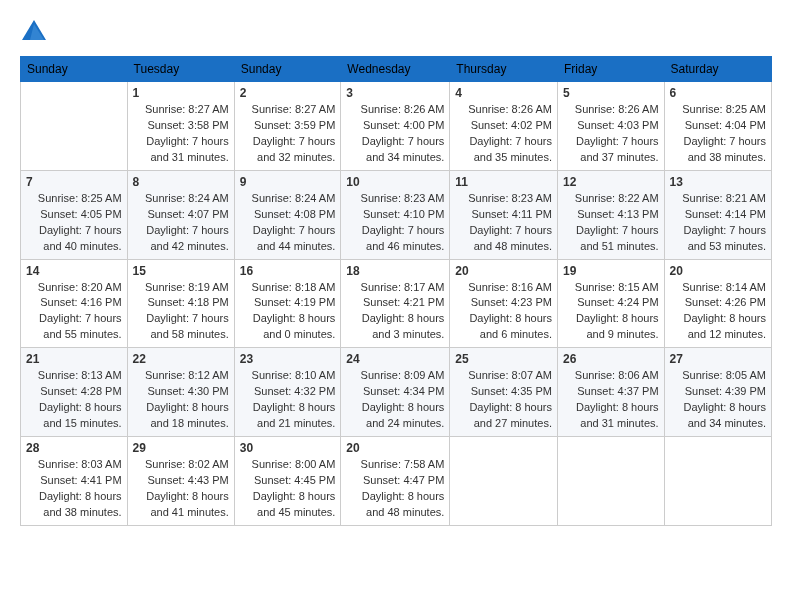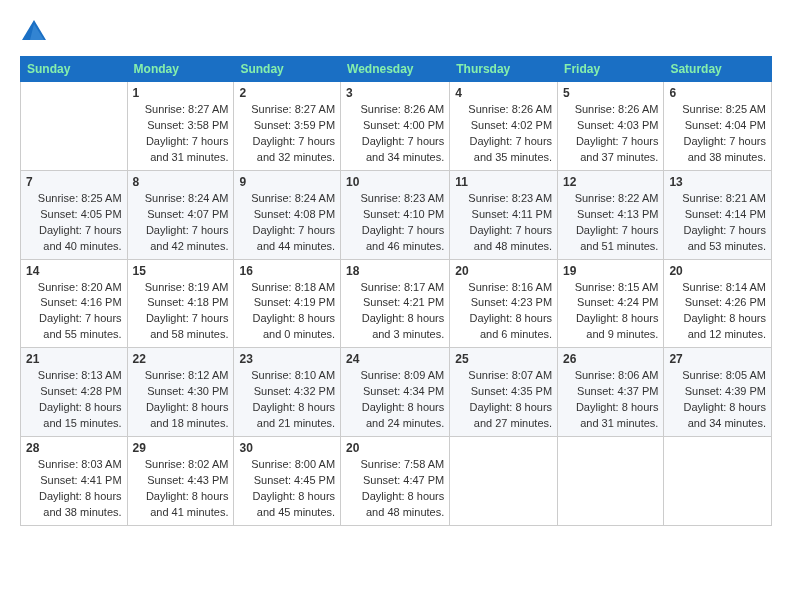--- a/index.html
+++ b/index.html
@@ -49,25 +49,25 @@
       font-size: 15px;
       color: #444;
     }
     .calendar {
       width: 100%;
       border-collapse: collapse;
       font-size: 11px;
     }
     .calendar thead tr th {
       background: #1a6fc4;
-      color: #86efac;
+      color: #000000;
       text-align: left;
       padding: 5px 6px;
       font-size: 12px;
-      font-weight: bold;
+      font-weight: normal;
       border: 1px solid #1a6fc4;
     }
     .calendar tbody tr td {
       border: 1px solid #ccc;
       vertical-align: top;
       padding: 4px 5px;
       width: 113px;
       min-height: 75px;
       height: 82px;
       color: #333;
@@ -108,21 +108,21 @@
     <div class="title-block">
       <div class="month-title"></div>
       <div class="location"></div>
     </div>
   </div>
 
   <table class="calendar">
     <thead>
       <tr>
       <th>Sunday</th>
-          <th>Monday</th>
+          <th>Tuesday</th>
           <th>Sunday</th>
           <th>Wednesday</th>
           <th>Thursday</th>
           <th>Friday</th>
           <th>Saturday</th>
         </tr>
     </thead>
     <tbody>
     <tr>
           <td class="empty"></td>

